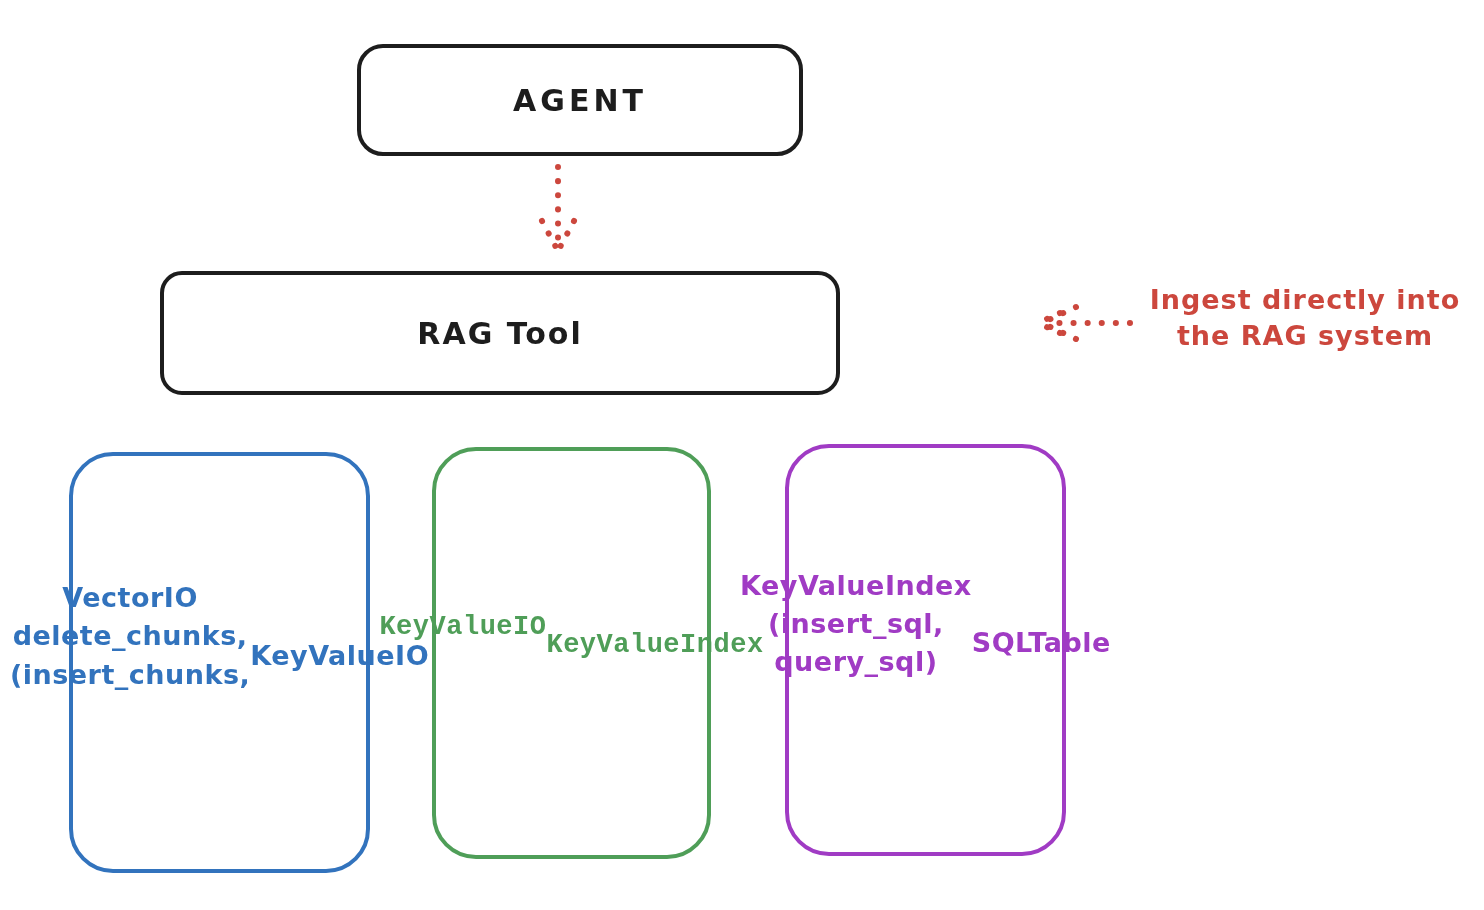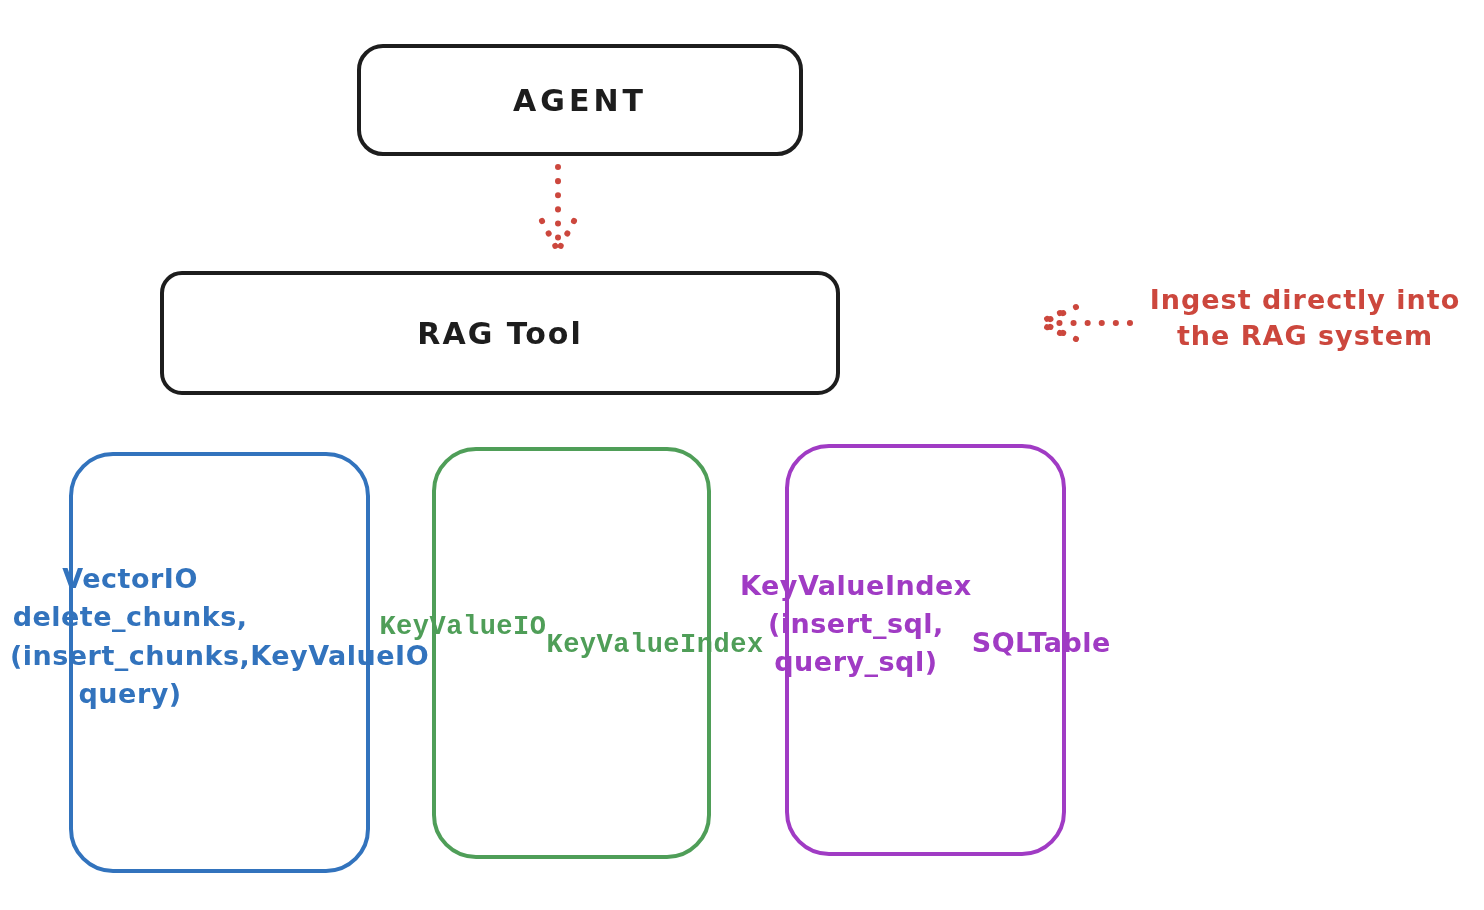--- a/index.html
+++ b/index.html
@@ -110,21 +110,20 @@
   <div class="annotation" style="color: rgb(204, 71, 61);">
     <div>Ingest directly into</div>
     <div>the RAG system</div>
   </div>
 
   <div class="card card-vector" style="color: rgb(50, 115, 189);">
     <div class="card-lines">
       <div>VectorIO</div>
       <div>delete_chunks,</div>
       <div>(insert_chunks,</div>
-      <div>query)</div>
     </div>
     <div class="card-index">KeyValueIO</div>
   </div>
 
   <div class="card card-keyvalue" style="color: rgb(79, 158, 88);">
     <div class="card-lines">
       <div>KeyValueIO</div>
     </div>
     <div class="card-index">KeyValueIndex</div>
   </div>

